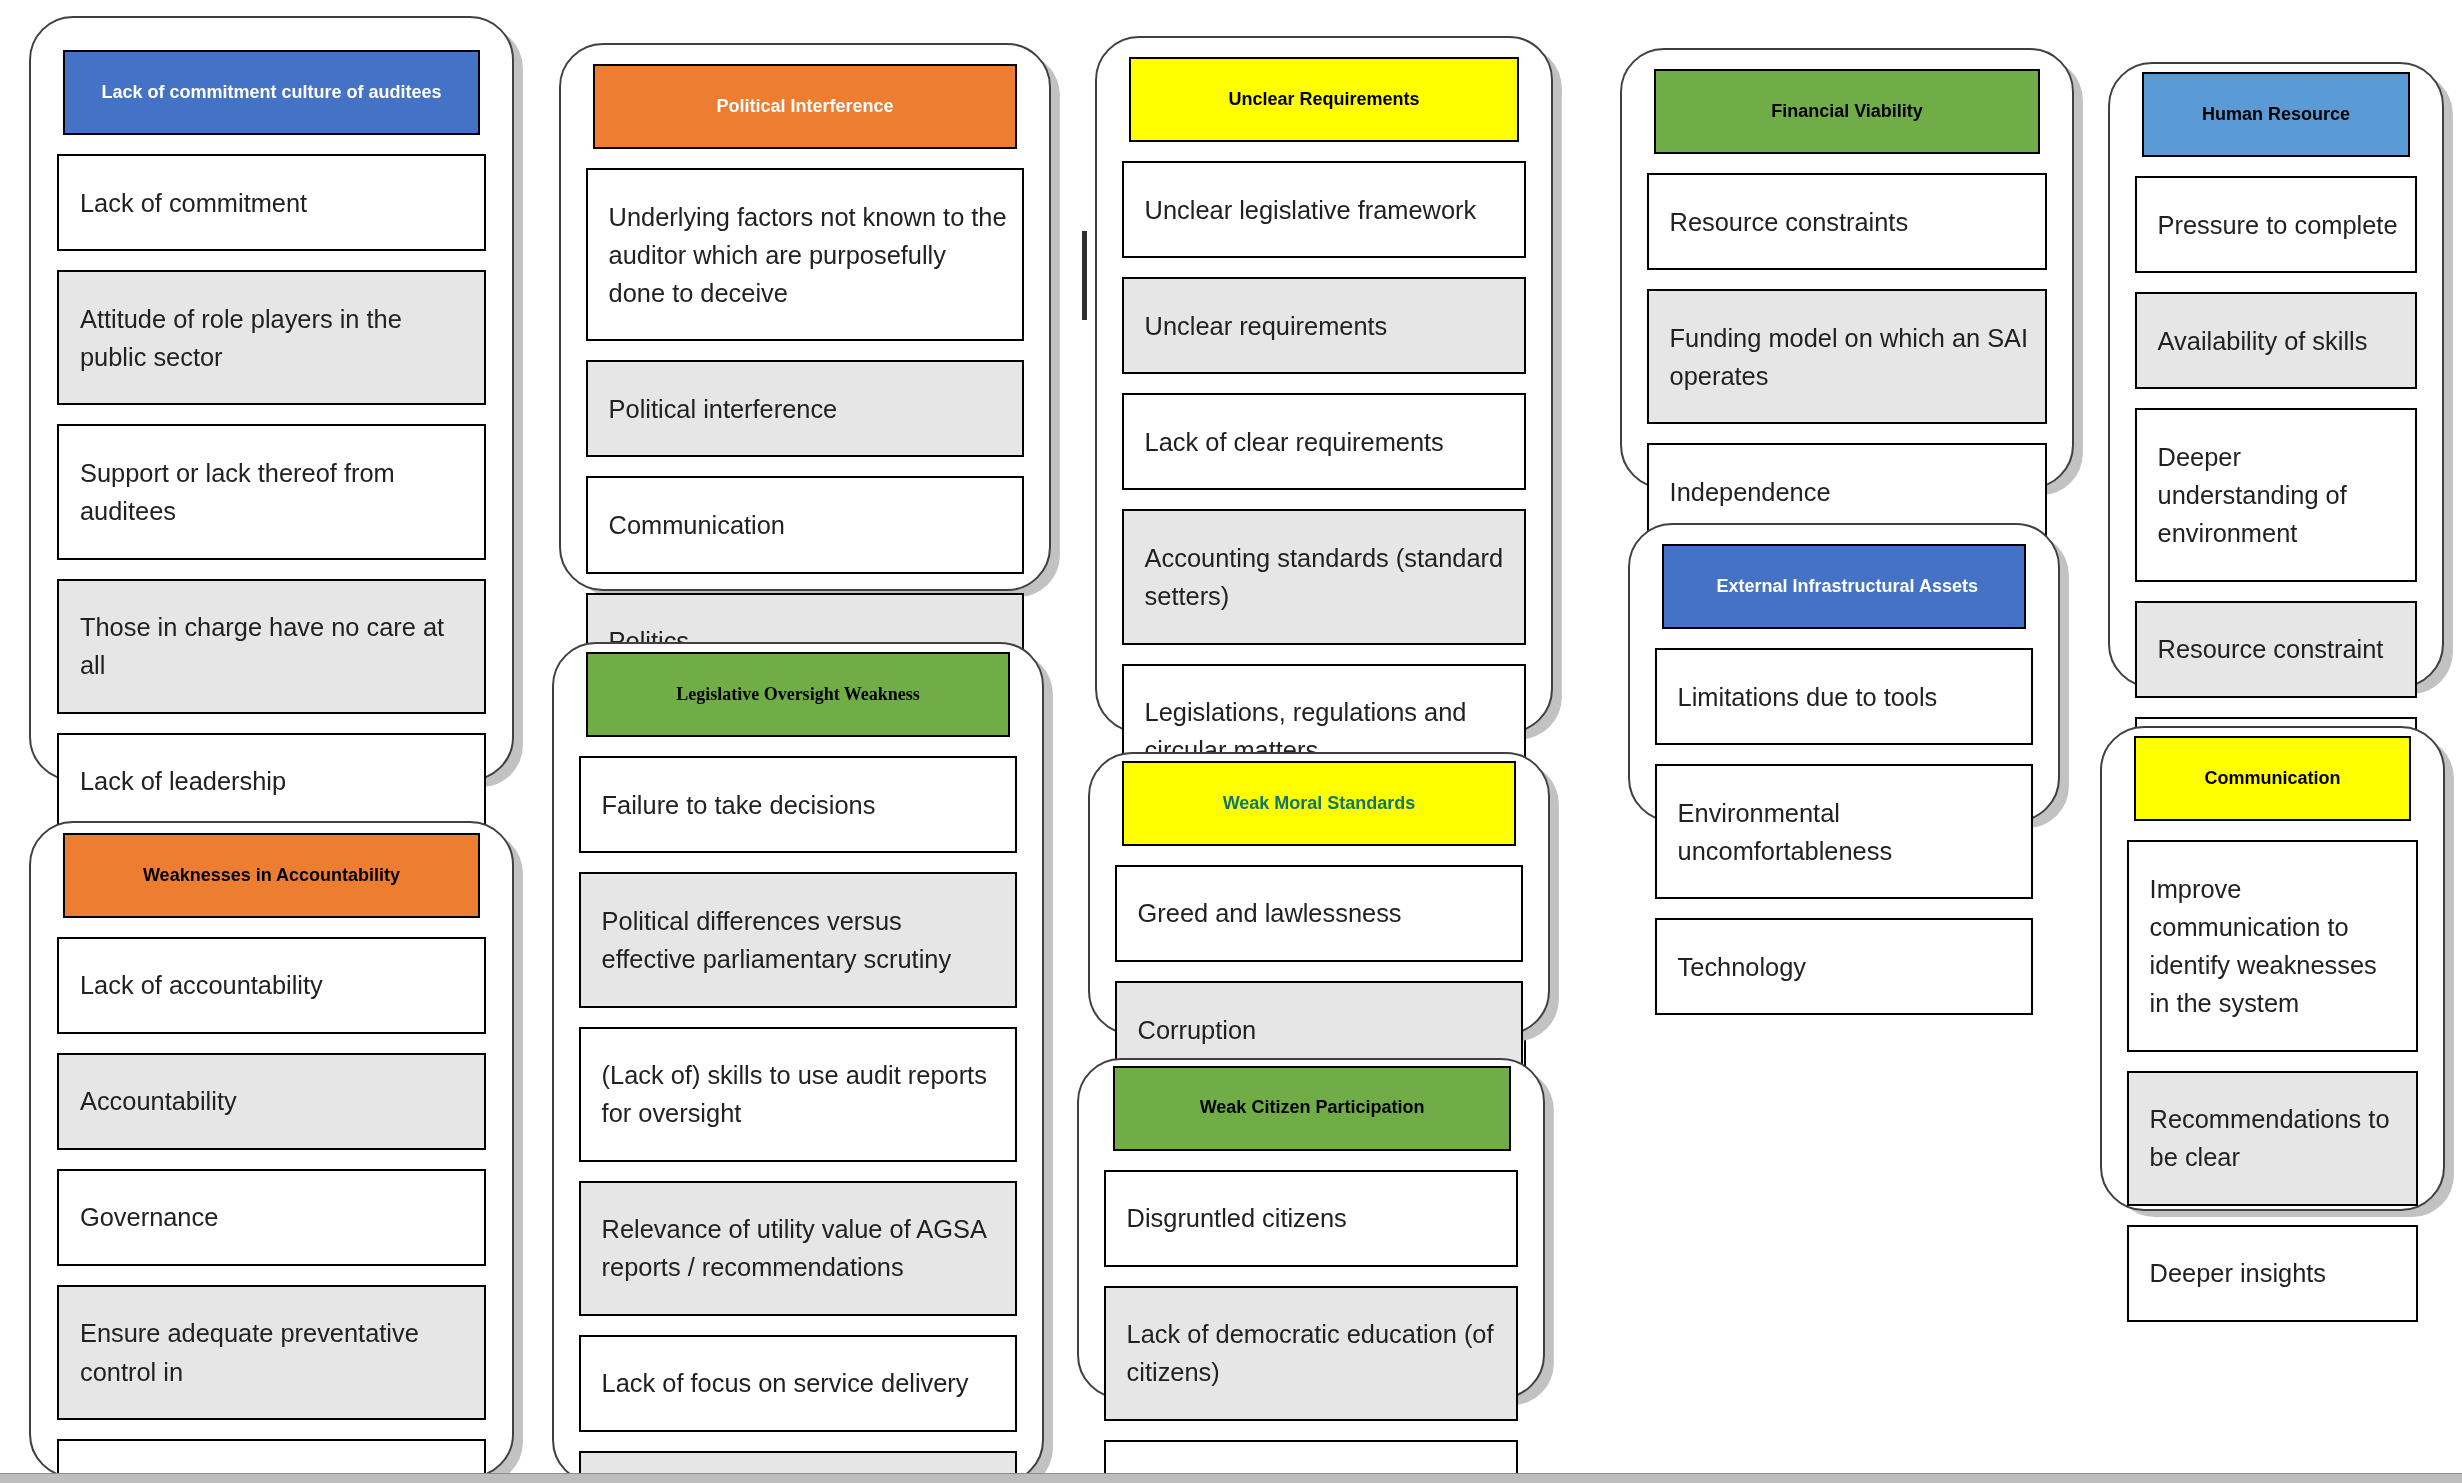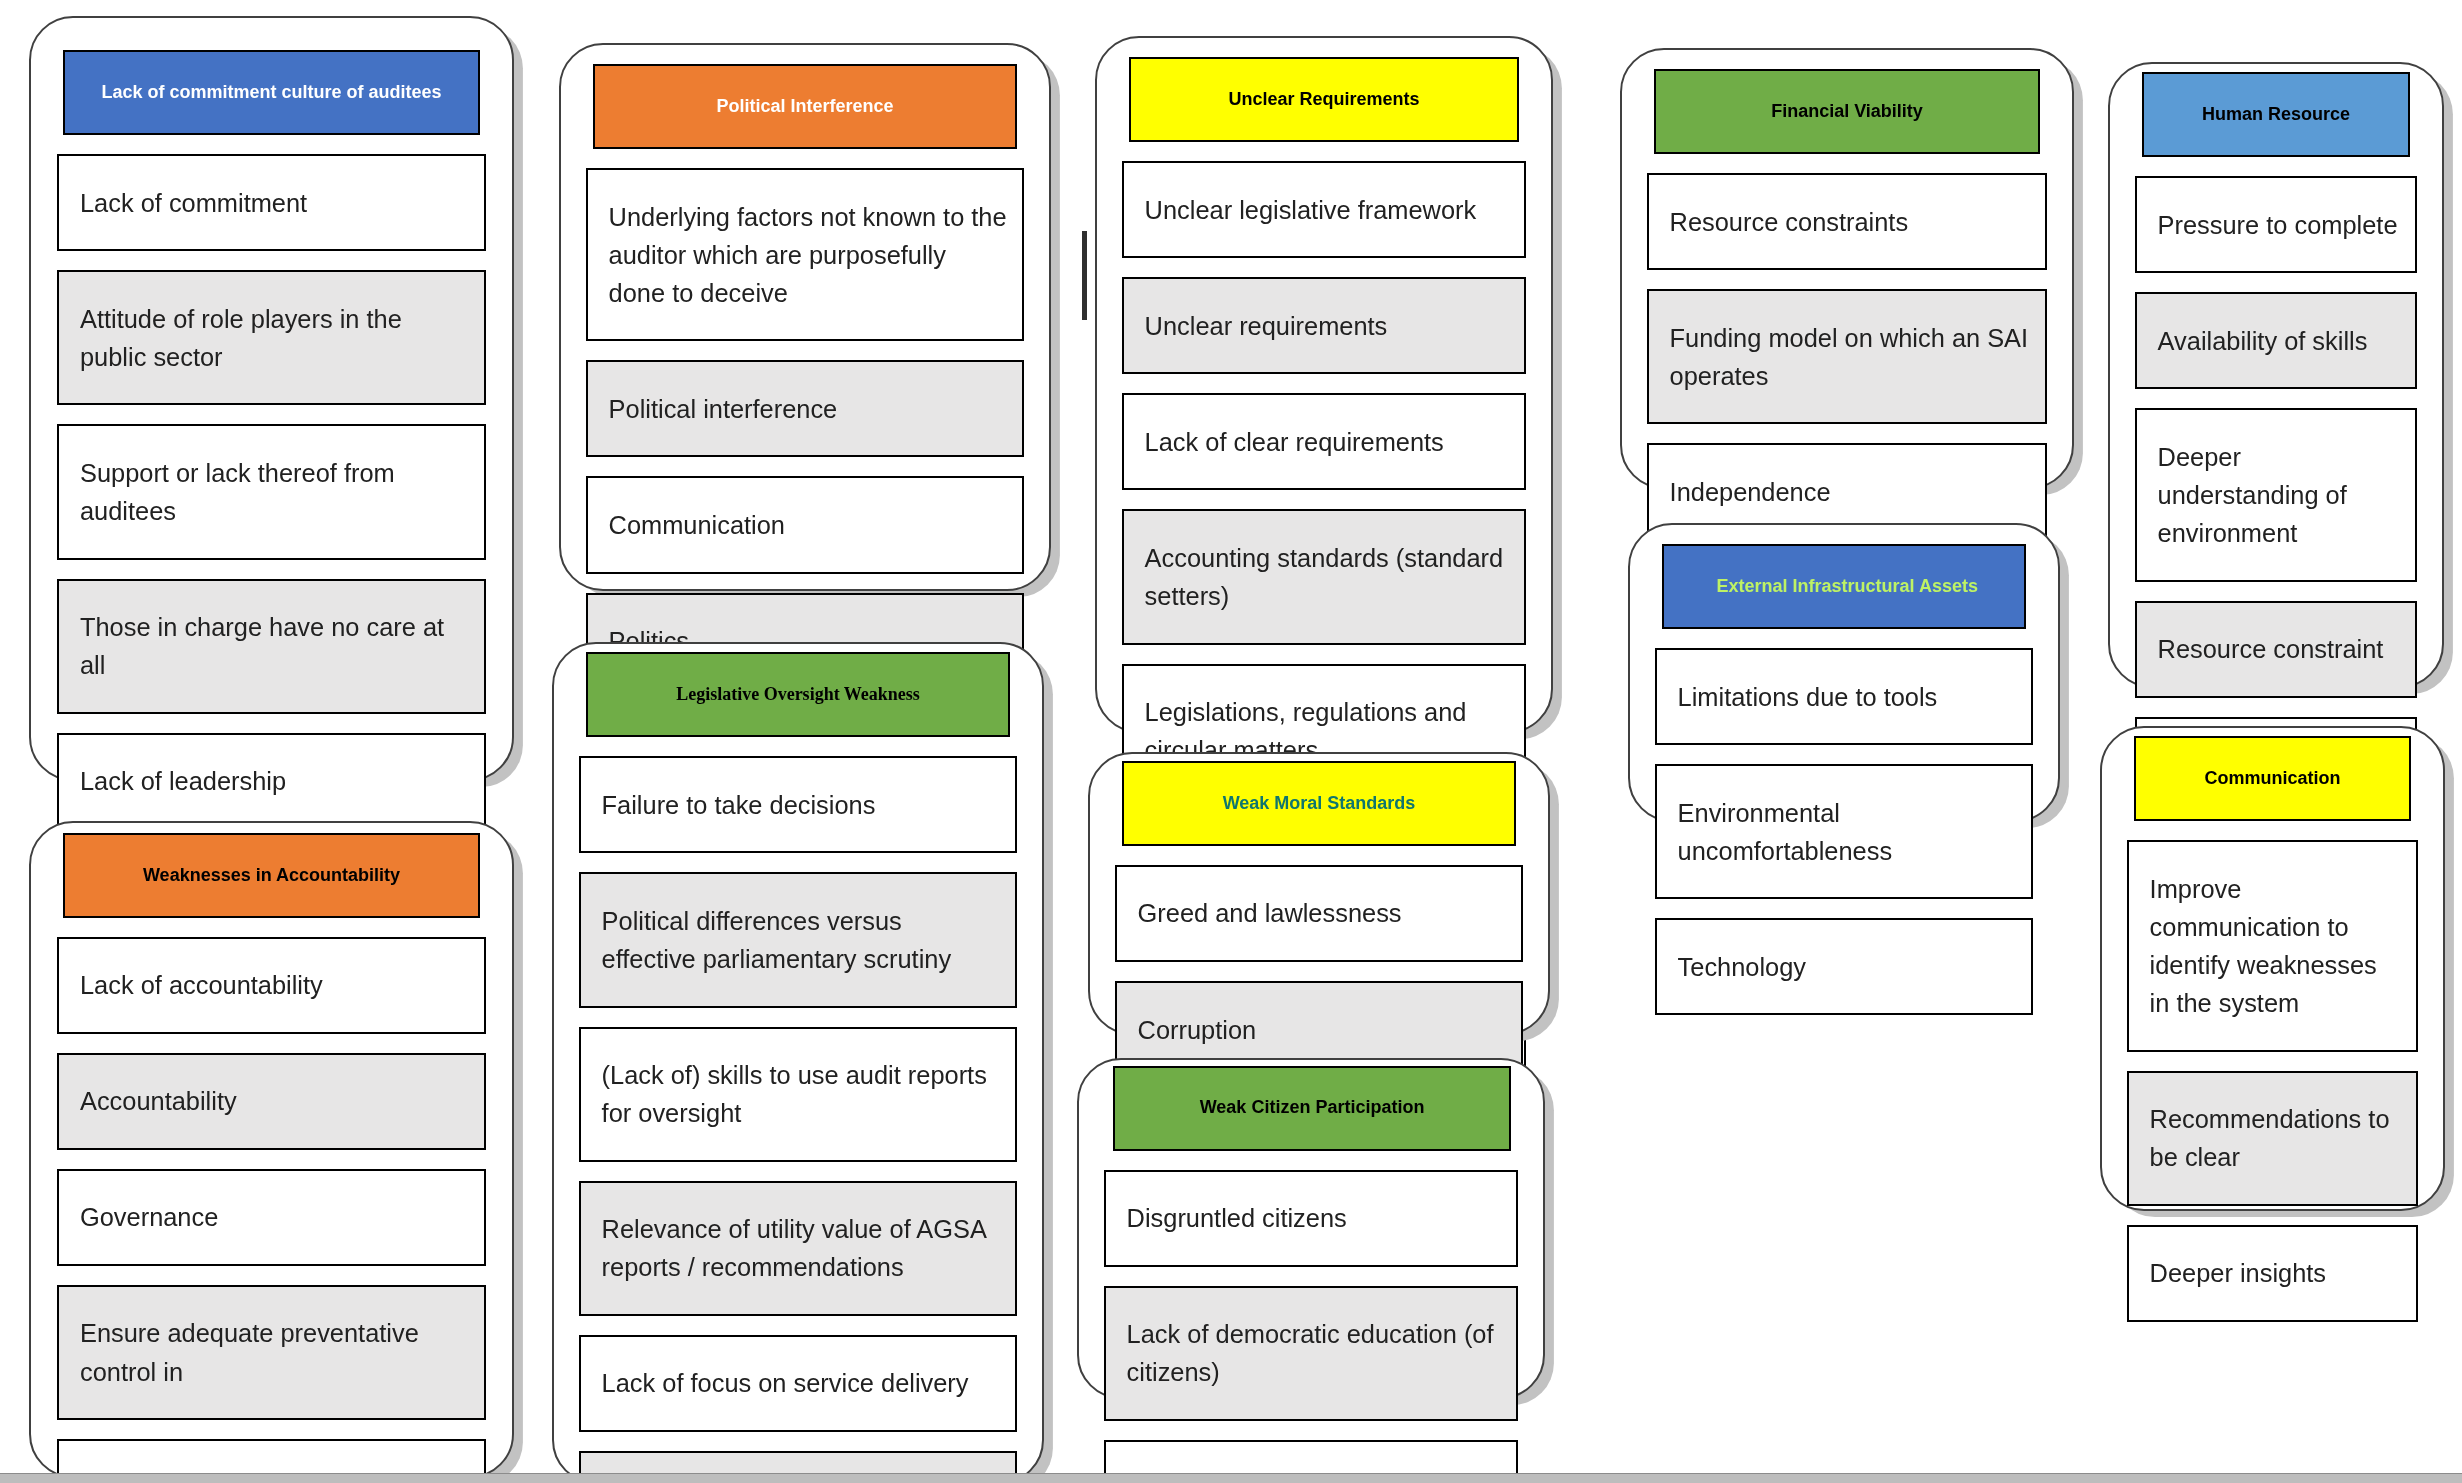--- a/index.html
+++ b/index.html
@@ -169,21 +169,21 @@
     <div class="group g8">
     <div class="hdr" style="background: rgb(112, 173, 71); color: rgb(0, 0, 0);">Financial Viability</div>
     <div class="items">
         <div class="item white">Resource constraints</div>
         <div class="item gray">Funding model on which an SAI operates</div>
         <div class="item white">Independence</div>
         <div class="item gray">Government system in which an SAI operates</div>
       </div>
   </div>
     <div class="group g9">
-    <div class="hdr" style="background: rgb(68, 114, 196); color: #bef264; padding-left: 16px;">External Infrastructural Assets</div>
+    <div class="hdr" style="background: rgb(68, 114, 196); color: #ffffff; padding-left: 16px;">External Infrastructural Assets</div>
     <div class="items">
         <div class="item white">Limitations due to tools</div>
         <div class="item white">Environmental uncomfortableness</div>
         <div class="item white">Technology</div>
       </div>
   </div>
     <div class="group g11">
     <div class="hdr" style="background: rgb(91, 155, 213); color: rgb(0, 0, 0);">Human Resource</div>
     <div class="items">
         <div class="item white">Pressure to complete</div>

